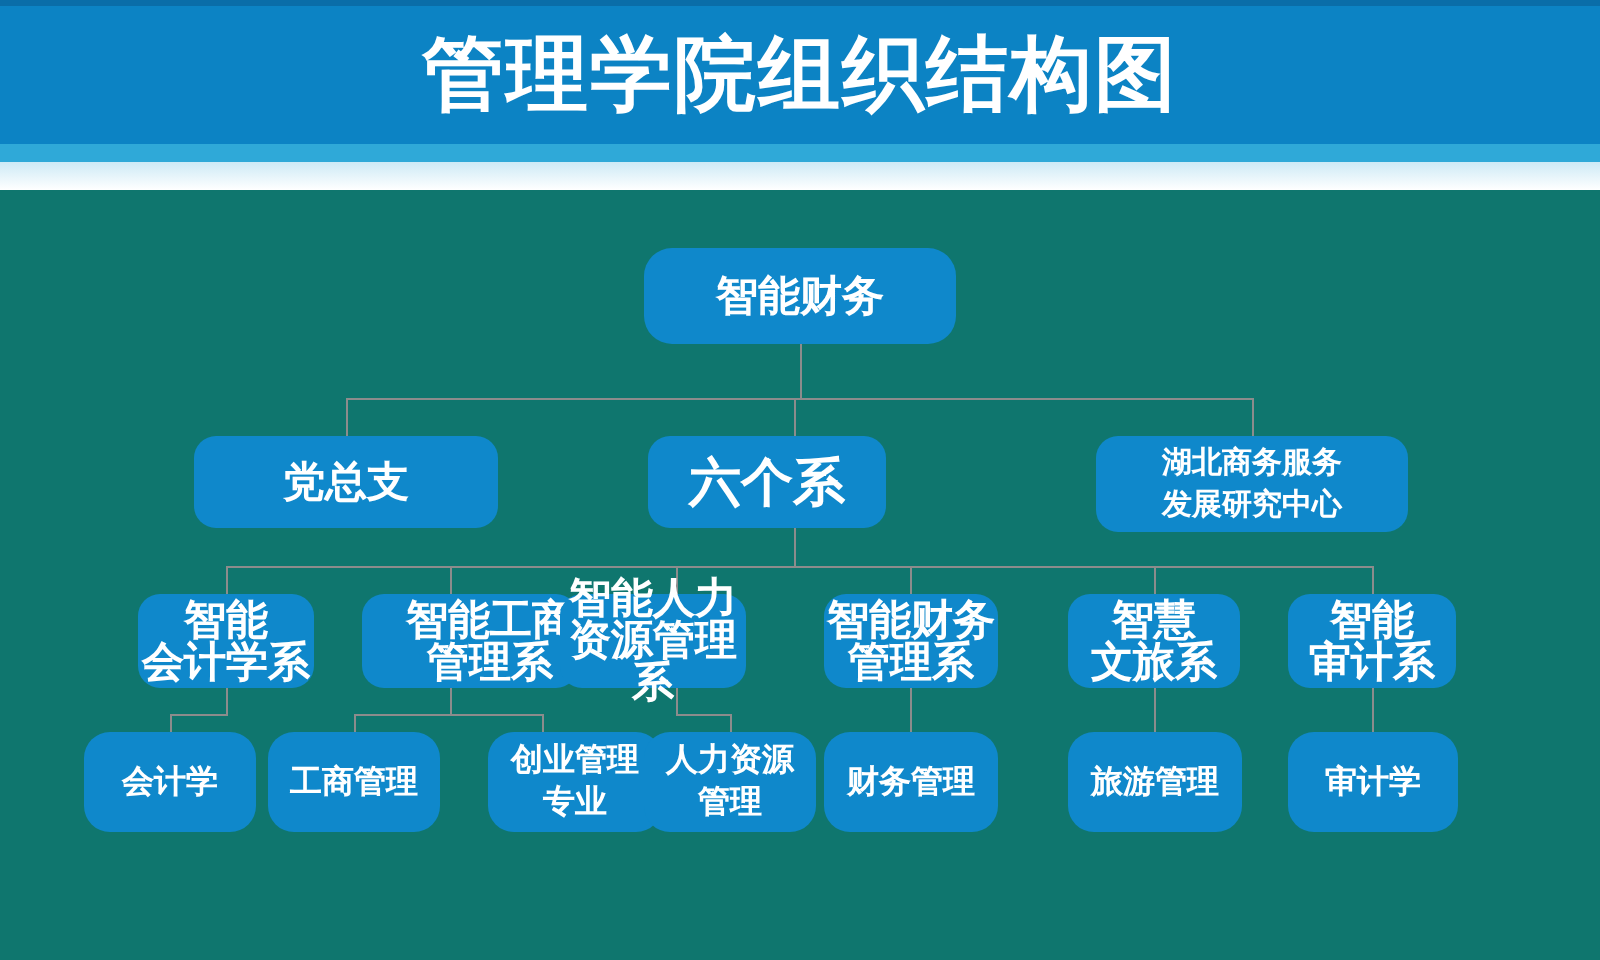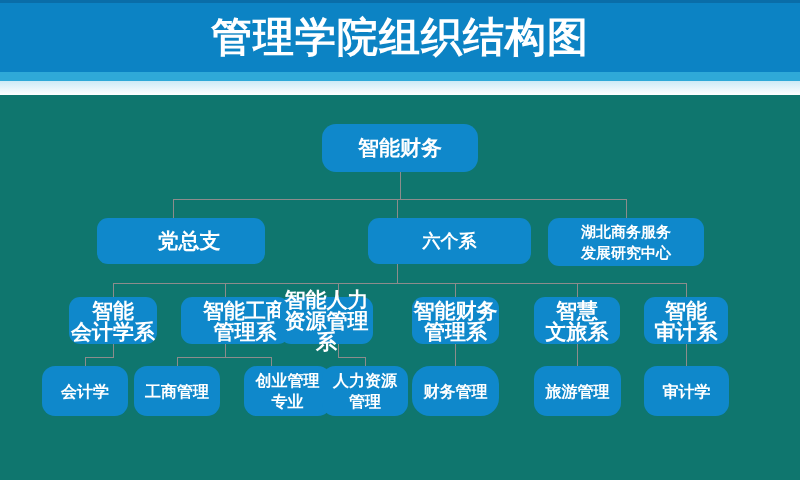--- a/index.html
+++ b/index.html
@@ -21,36 +21,36 @@
   .banner-fade{position:absolute;left:0;top:81px;width:800px;height:14px;
                background:linear-gradient(#cdeaf6,#ffffff);}
   .page-title{position:absolute;left:0;top:10px;width:800px;text-align:center;
               color:var(--node-text);font-size:41px;font-weight:700;letter-spacing:1px;}
 
   
   .node{position:absolute;background:var(--node-blue);color:var(--node-text);
         border-radius:11px;display:flex;align-items:center;justify-content:center;
         text-align:center;font-weight:700;white-space:pre-line;}
   .n-root   {left:322px;top:124px;width:156px;height:48px;font-size:21px;border-radius:14px;}
-  .n-party  {left:97px; top:218px;width:152px;height:46px;font-size:21px;padding-left:16px;}
-  .n-six    {left:324px;top:218px;width:163px;height:46px;font-size:18px;margin-left:44px;}
+  .n-party  {left:97px; top:218px;width:152px;height:46px;font-size:21px;}
+  .n-six    {left:324px;top:218px;width:119px;height:46px;font-size:26px;}
   .n-center {left:548px;top:218px;width:156px;height:48px;font-size:15px;line-height:21px;}
   .lv3{top:297px;height:47px;font-size:21px;line-height:21px;}
   .n-acct-d {left:69px; width:88px;}
   .n-biz-d  {left:181px;width:88px;padding-left:20px;}
   .n-hr-d   {left:280px;width:93px;}
   .n-fin-d  {left:412px;width:87px;}
   .n-tour-d {left:534px;width:86px;}
   .n-audit-d{left:644px;width:84px;}
   .lv4{top:366px;height:50px;font-size:16px;line-height:21px;border-radius:13px;}
   .n-acct-m {left:42px; width:86px;}
   .n-biz-m  {left:134px;width:86px;}
   .n-entr-m {left:228px;width:87px;margin-left:16px;}
   .n-hr-m   {left:322px;width:86px;}
-  .n-fin-m  {left:412px;width:87px;border-radius:18px;}
+  .n-fin-m  {left:412px;width:87px;}
   .n-tour-m {left:534px;width:87px;}
   .n-audit-m{left:644px;width:85px;}
 
   
   .line{position:absolute;background:var(--line-gray);}
   .h{height:1px;} .v{width:1px;}
   .ln1 {left:400px;top:172px;height:27px;}
   .ln2 {left:173px;top:199px;width:454px;}
   .ln3 {left:173px;top:199px;height:19px;}
   .ln4 {left:397px;top:199px;height:19px;}

